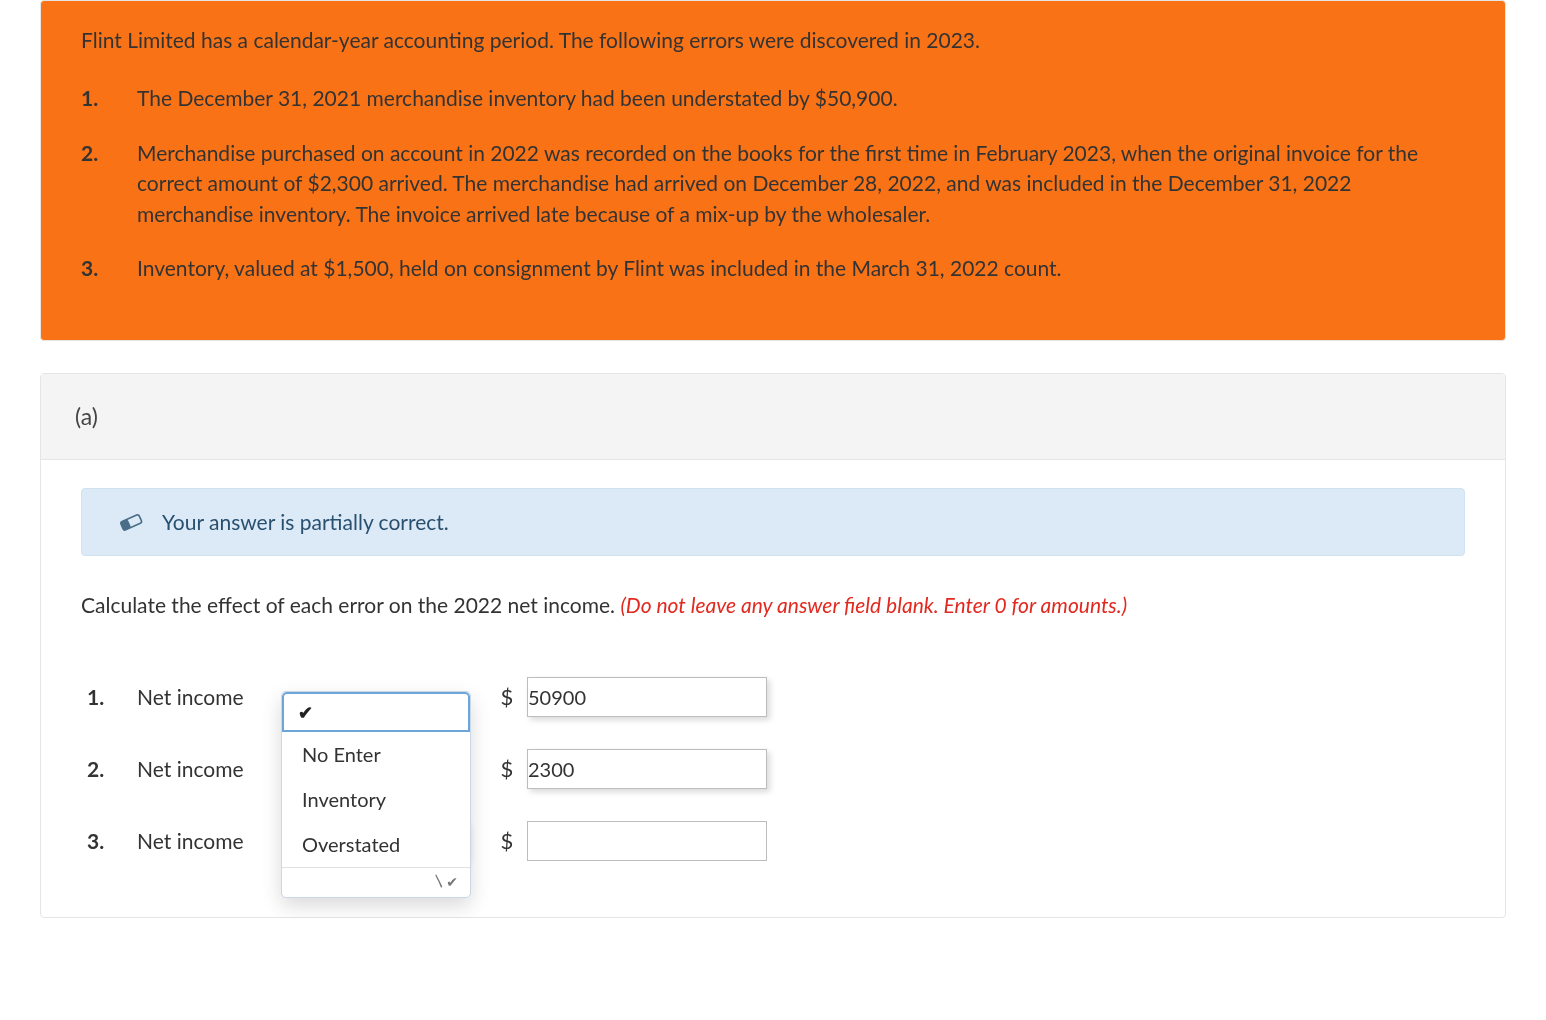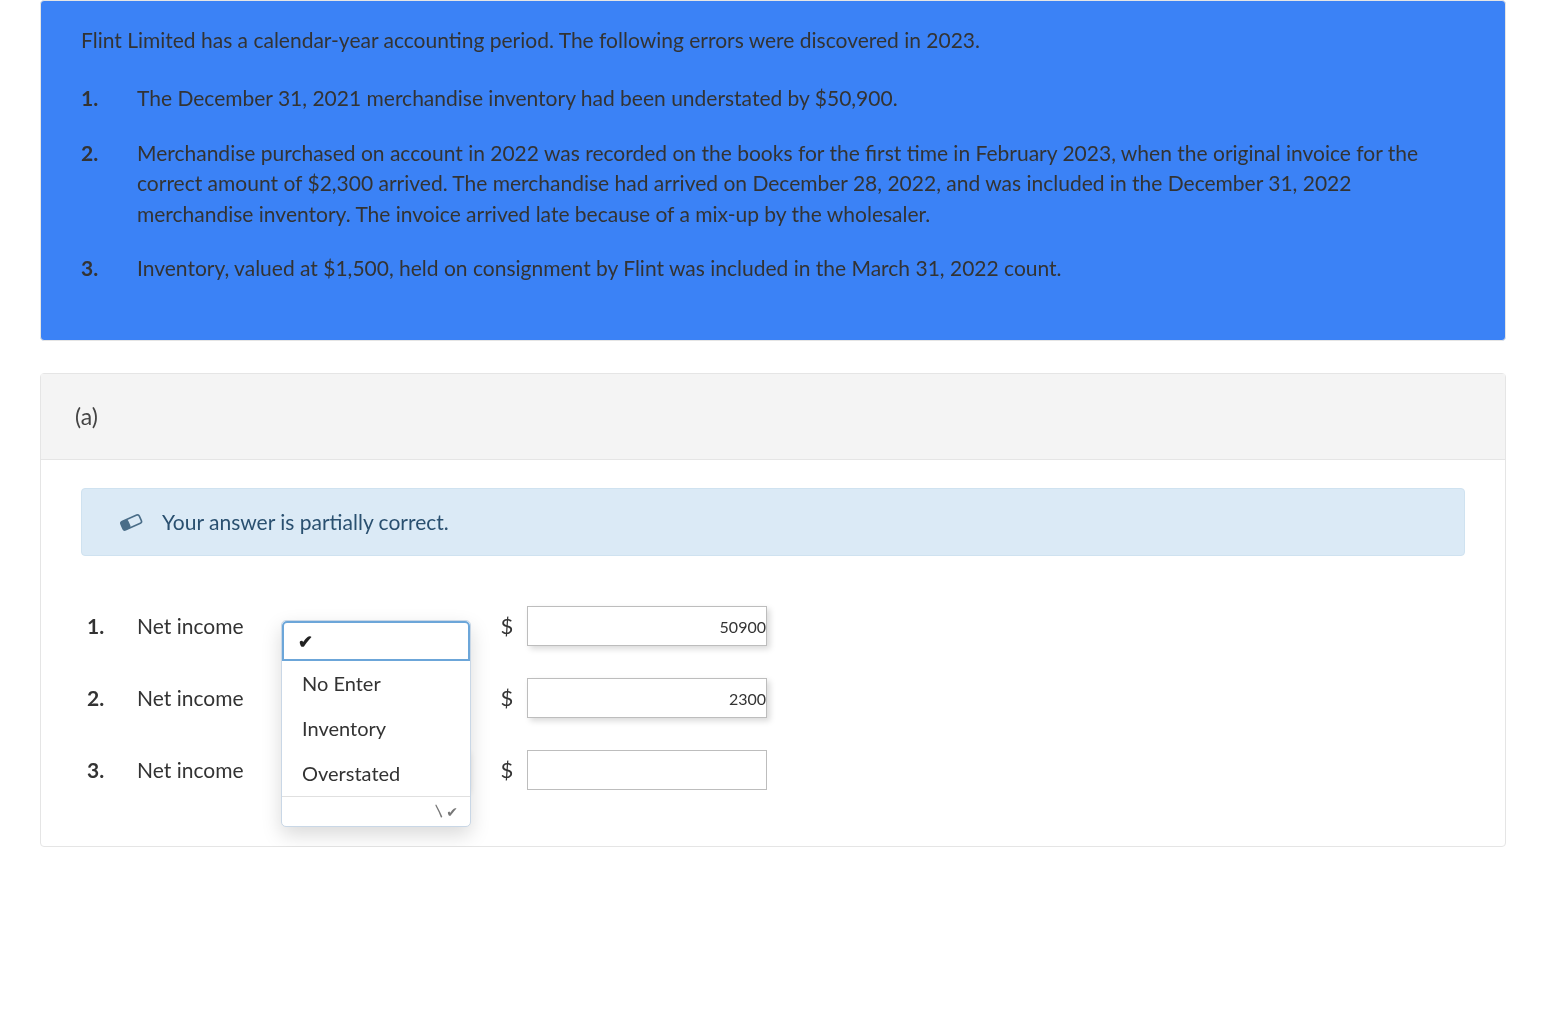--- a/index.html
+++ b/index.html
@@ -8,21 +8,21 @@
     background: #fff;
     color: #333;
     font-size: 21px;
     line-height: 1.45;
     padding: 0 40px;
   }
   .card {
     border: 1px solid #e5e5e5;
     border-radius: 4px;
     margin: 0 0 32px 0;
-    background: #3b82f6;
+    background: #f97316;
   }
   .card-pad { padding: 24px 40px 32px 40px; }
   .intro { margin-bottom: 28px; }
   .qlist { list-style: none; }
   .qlist li { display: flex; margin-bottom: 24px; }
   .qlist .num { font-weight: 700; width: 56px; flex: 0 0 56px; }
   .qlist .txt { flex: 1; }
 
   .part-card { border: 1px solid #e5e5e5; border-radius: 4px; background: #fff; }
   .part-header {
@@ -57,25 +57,24 @@
     align-items: center;
     height: 72px;
   }
   .answer-row .rn { font-weight: 700; width: 56px; flex:0 0 56px; padding-left: 6px;}
   .answer-row .rlabel { width: 150px; flex:0 0 150px; }
   .select-cell { width: 200px; flex:0 0 200px; position: relative; }
   .dollar { width: 40px; flex:0 0 40px; text-align: center; font-size: 22px; }
   .num-input {
     width: 240px; height: 40px;
     border: 1px solid #bdbdbd;
-    font-size: 16px;
-    text-align: right;
+    font-size: 20px;
+    text-align: left;
     font-family: inherit;
     color: #333;
-    padding-left: 24px;
   }
   .num-input.shadow { box-shadow: 3px 3px 6px rgba(0,0,0,0.15); }
   .select-closed {
     width: 180px; height: 40px;
     border: 1px solid #bdbdbd;
     background: #fff;
     display: flex; align-items: center; justify-content: flex-end;
     padding: 0 8px;
     box-shadow: 3px 3px 6px rgba(0,0,0,0.12);
   }
@@ -145,20 +144,23 @@
         <svg width="26" height="20" viewBox="0 0 26 20">
           <g transform="rotate(-24 13 10)">
             <rect x="3" y="6" width="20" height="9" rx="2" fill="none" stroke="#4a6d88" stroke-width="1.6"></rect>
             <rect x="3" y="6" width="8" height="9" rx="2" fill="#4a6d88"></rect>
           </g>
         </svg>
       </span>
       <span>Your answer is partially correct.</span>
     </div>
 
+    <p class="instruction">
+      <span>Calculate the effect of each error on the 2022 net income. </span><span class="warn">(Do not leave any answer field blank. Enter 0 for amounts.)</span>
+    </p>
 
     <div class="answer-rows">
 
       <div class="answer-row">
         <span class="rn">1.</span>
         <span class="rlabel">Net income</span>
         <div class="select-cell">
 
           <div class="open-select" style="top:-6px; left:-6px;">
             <div class="sel-top">

